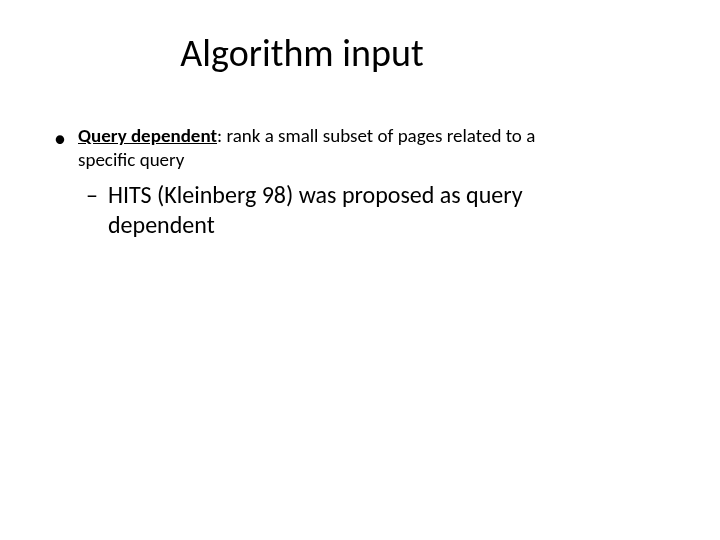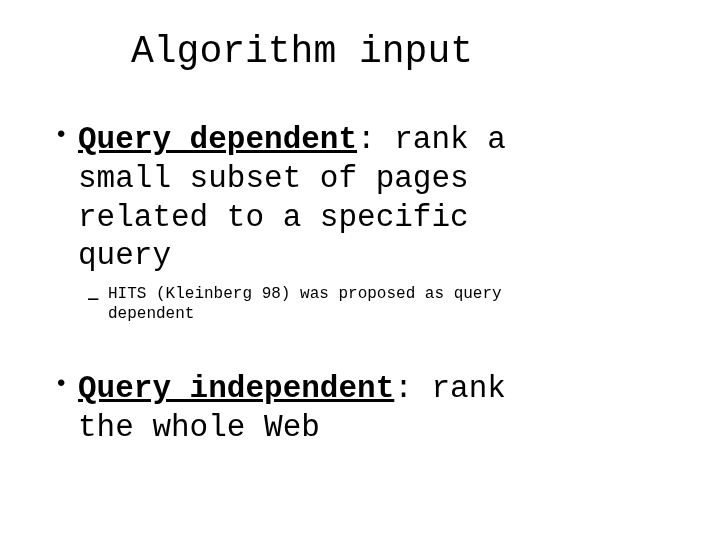--- a/index.html
+++ b/index.html
@@ -1,36 +1,33 @@
 <!DOCTYPE html>
 <html><head>
 <meta charset="utf-8">
 <style>
   * { margin: 0; padding: 0; box-sizing: border-box; }
   html, body { width: 720px; height: 540px; background: #fff; font-family: Calibri, "Segoe UI", Arial, sans-serif; color: #000; }
-  .slide { width: 604px; height: 540px; padding: 20px 50px 40px 50px; position: relative; font-family: Liberation Mono, monospace; }
+  .slide { width: 604px; height: 540px; padding: 20px 50px 40px 50px; position: relative; }
   .title { font-size: 38px; font-weight: 400; text-align: center; margin-top: 10px; margin-bottom: 48px; }
-  .bullet-l1 { font-size: 31px; line-height: 1.25; margin-bottom: 8px; padding-left: 28px; position: relative; }
+  .bullet-l1 { font-size: 19px; line-height: 1.25; margin-bottom: 8px; padding-left: 28px; position: relative; }
   .bullet-l1::before { content: "•"; position: absolute; left: 4px; color: #000; font-size: 24px; }
   .bullet-l1 .bold-underline { font-weight: 700; text-decoration: underline; }
-  .bullet-l2 { font-size: 16px; line-height: 1.25; margin-left: 32px; margin-bottom: 8px; padding-left: 26px; position: relative; }
+  .bullet-l2 { font-size: 24px; line-height: 1.25; margin-left: 32px; margin-bottom: 8px; padding-left: 26px; position: relative; }
   .bullet-l2::before { content: "–"; position: absolute; left: 4px; font-size: 24px; }
   .spacer { height: 38px; }
 </style>
 </head>
 <body>
 
 <div class="slide">
   <h1 class="title">Algorithm input</h1>
 
   <div class="bullet-l1">
     <span class="bold-underline">Query dependent</span><span>: rank a small subset of pages related to a specific query</span>
   </div>
   <div class="bullet-l2">
     <span>HITS (Kleinberg 98) was proposed as query dependent</span>
   </div>
 
   <div class="spacer"></div>
 
-  <div class="bullet-l1">
-    <span class="bold-underline">Query independent</span><span>: rank the whole Web</span>
-  </div>
 </div>
 
 </body></html>

